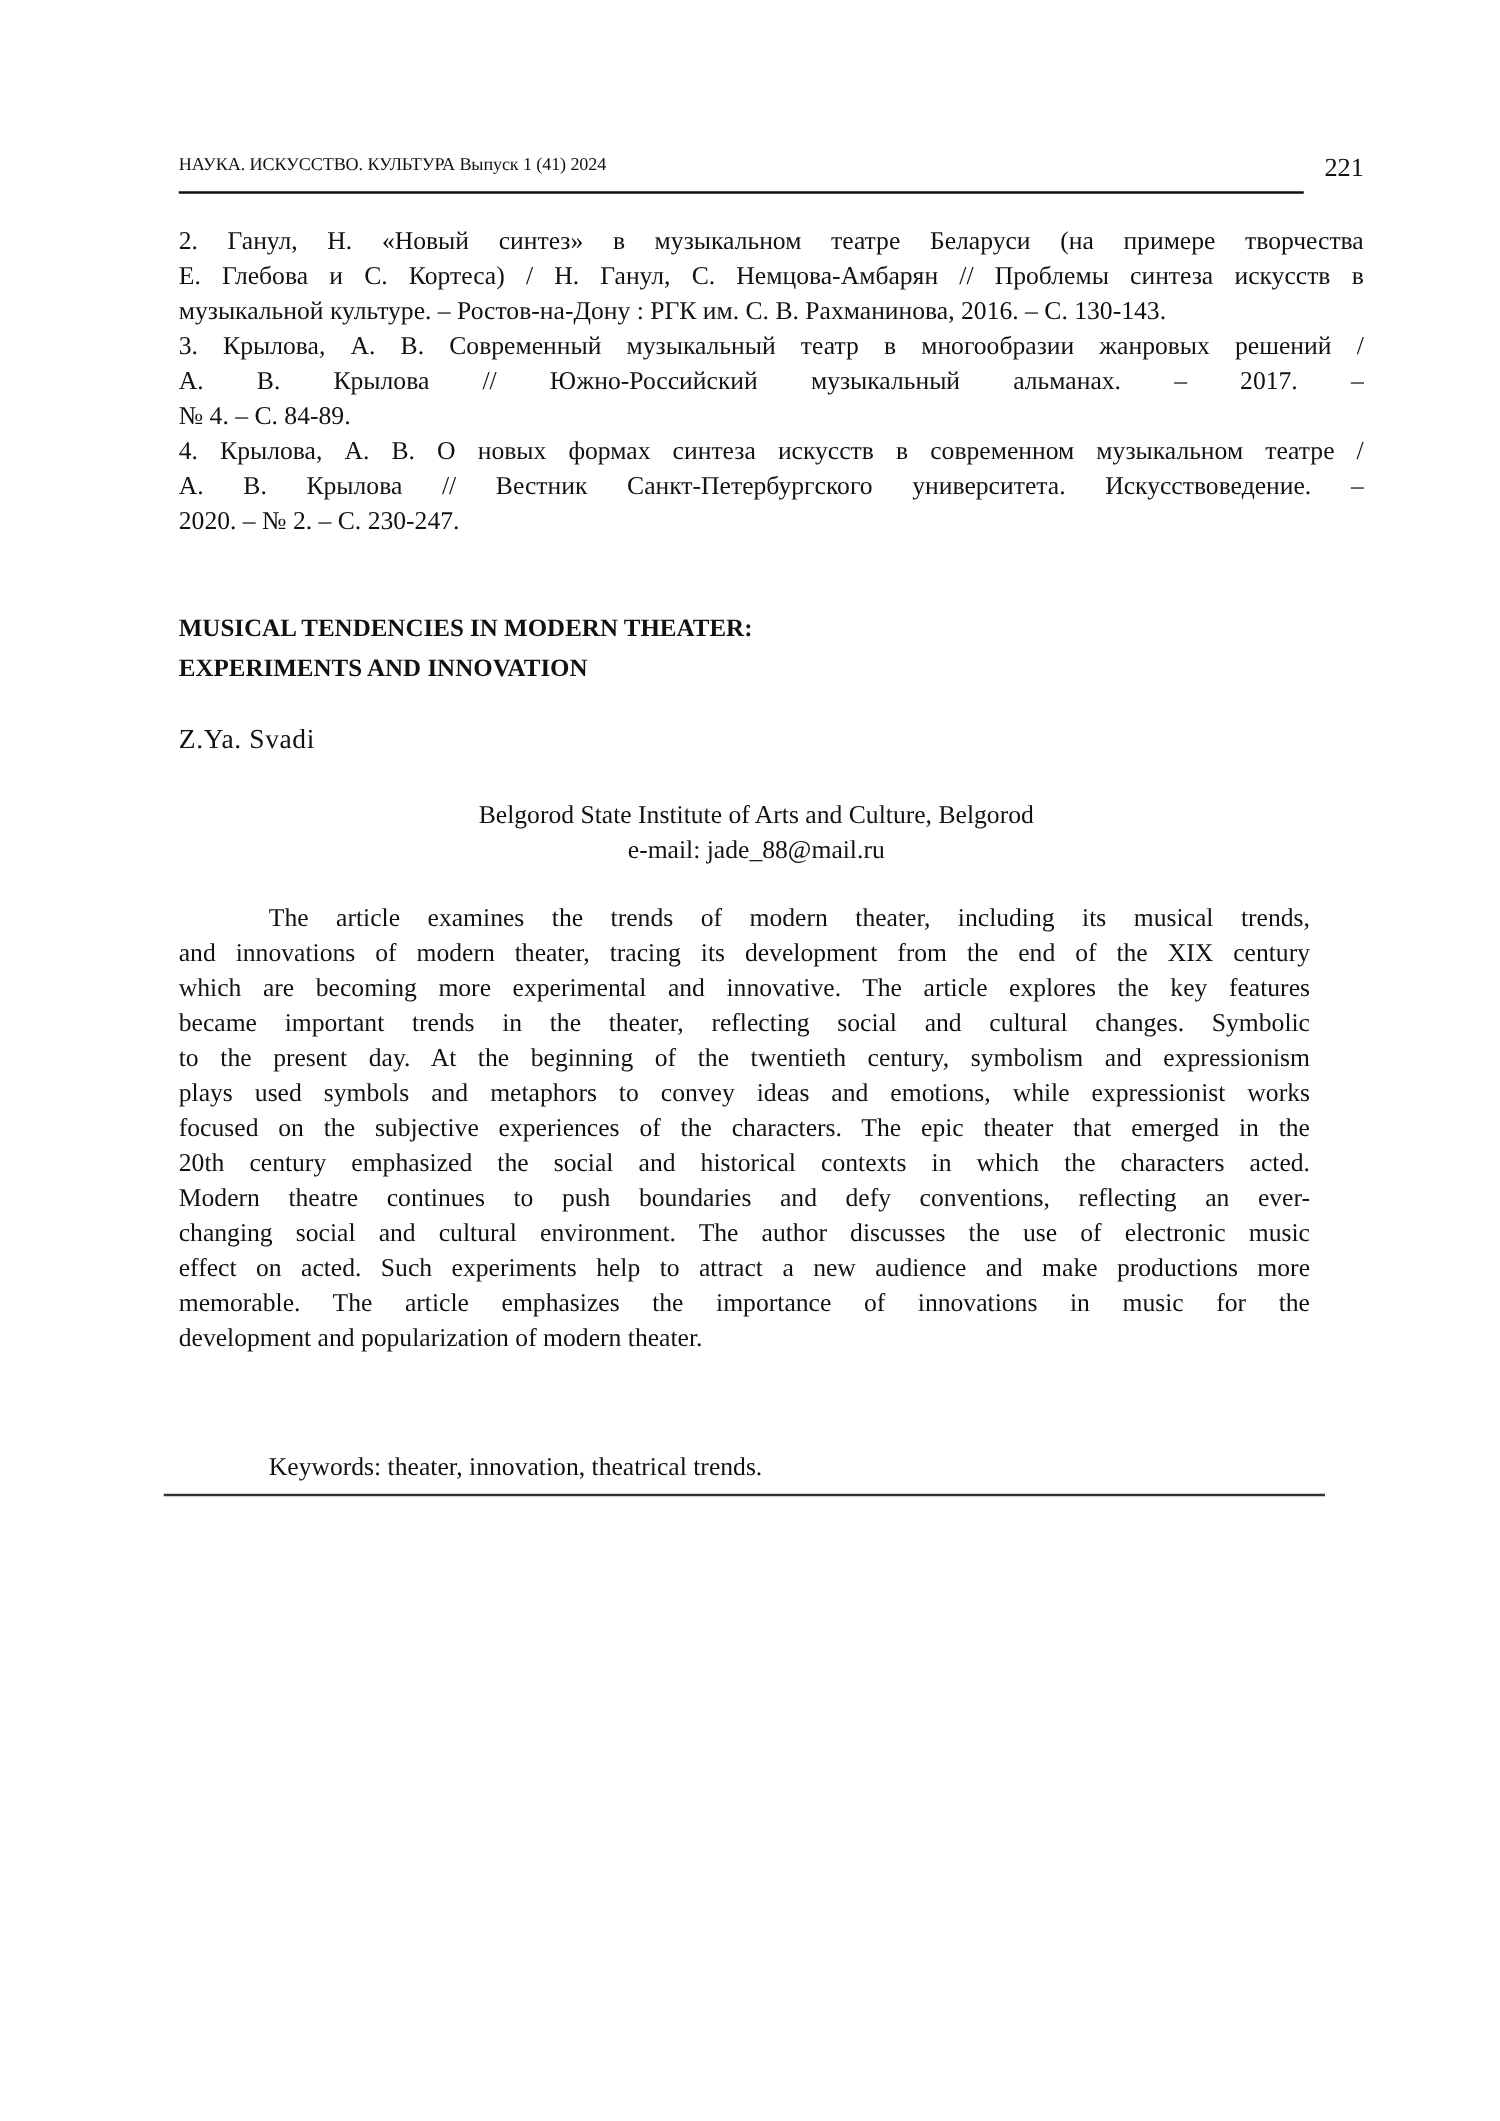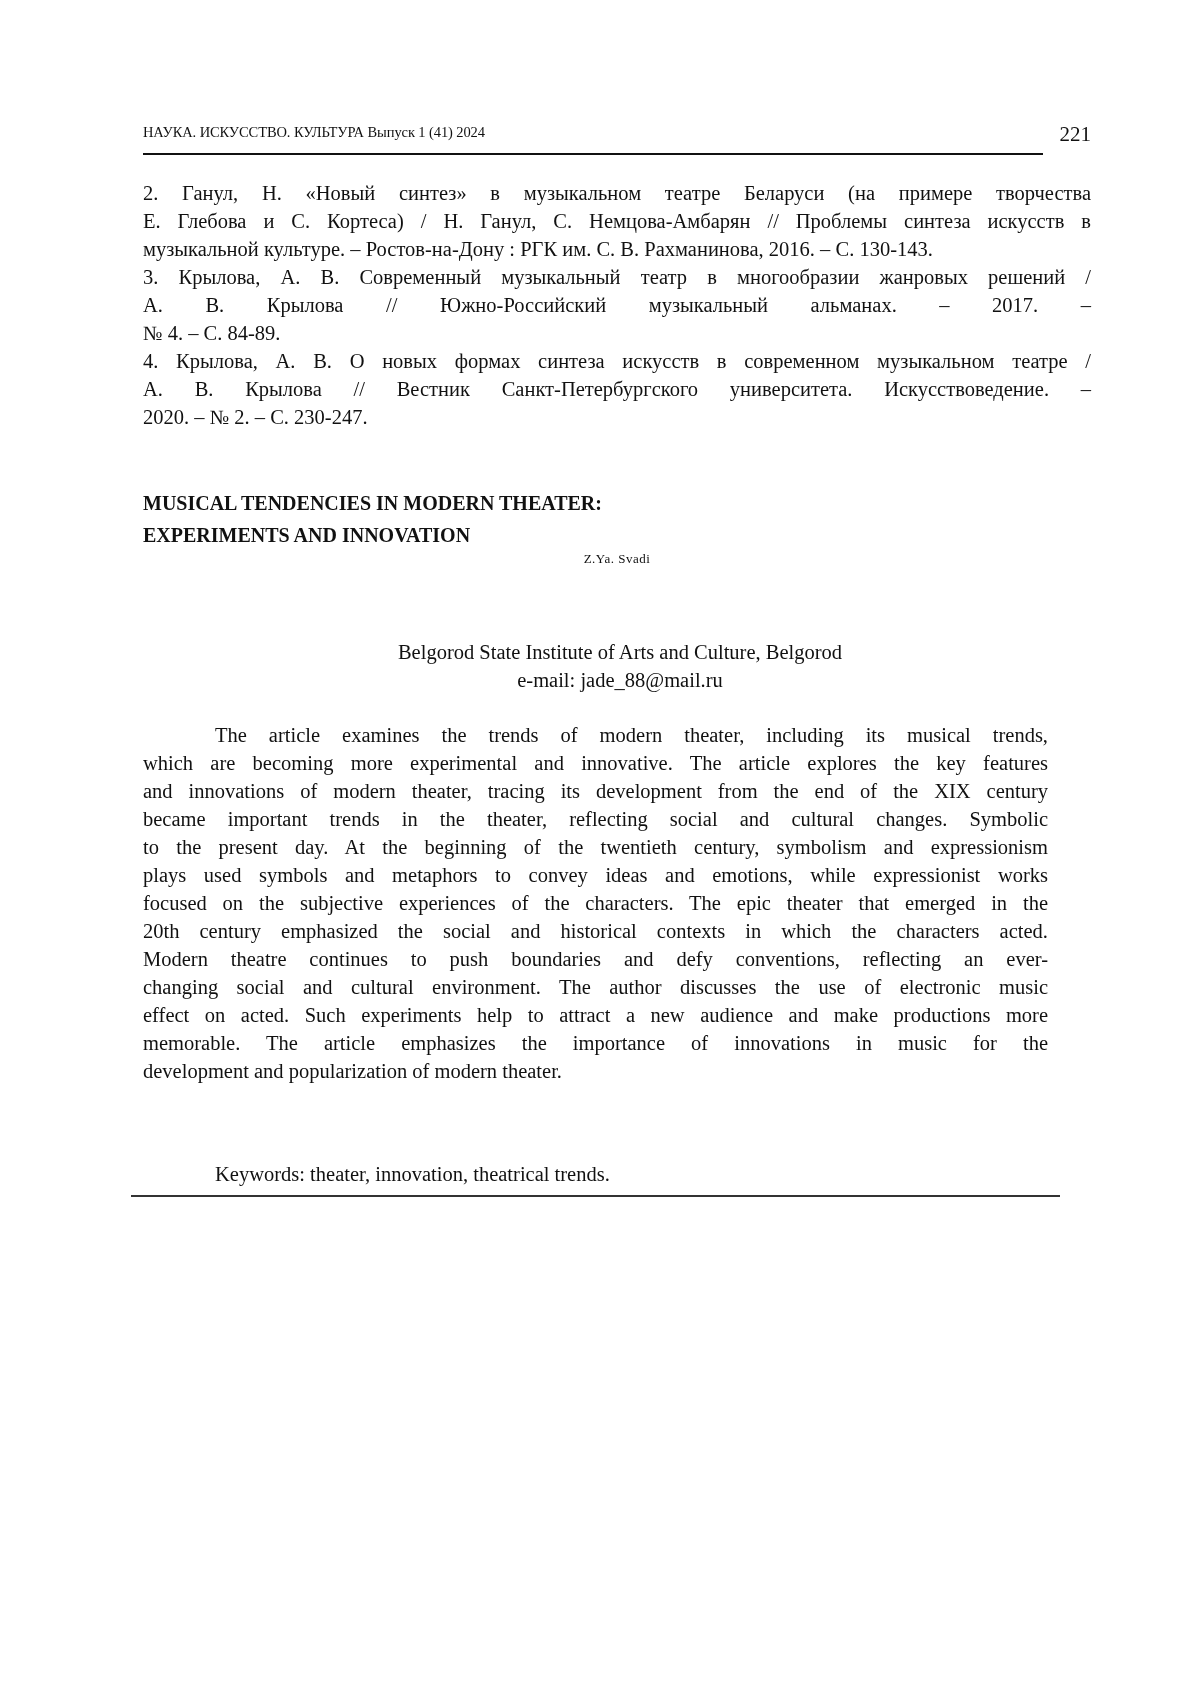--- a/index.html
+++ b/index.html
@@ -8,22 +8,22 @@
   .header { position: absolute; left: 143px; top: 120px; width: 948px; height: 40px; }
   .running-head { position: absolute; left: 0; top: 4px; font-size: 14.5px; letter-spacing: -0.1px; }
   .page-number { position: absolute; right: 0; top: 2px; font-size: 21px; }
   .header-rule { position: absolute; left: 0; top: 33px; width: 900px; height: 0; border-top: 2.5px solid #111; }
   .refs { position: absolute; left: 143px; top: 179px; width: 948px; font-size: 20.5px; line-height: 28px; }
   .ref { text-align: justify; text-align-last: left; }
   .ref .line { display: block; }
   .ref .justify { text-align: justify; text-align-last: justify; }
   .title { position: absolute; left: 143px; top: 487px; width: 948px; text-align: left;
            font-weight: bold; font-size: 20px; line-height: 32px; }
-  .author { position: absolute; left: 143px; top: 551px; width: 948px; text-align: center; font-size: 13px; letter-spacing: 0.5px; }
-  .affil { position: absolute; left: 146px; top: 638px; width: 948px; text-align: center; font-size: 20.5px; line-height: 28px; }
+  .author { position: absolute; left: 143px; top: 578px; width: 948px; text-align: left; font-size: 22px; letter-spacing: 0.5px; }
+  .affil { position: absolute; left: 131px; top: 638px; width: 948px; text-align: center; font-size: 20.5px; line-height: 28px; }
   .abstract { position: absolute; left: 143px; top: 721px; width: 905px; font-size: 20.5px; line-height: 28px; }
   .abstract .line { display: block; text-align: justify; text-align-last: justify; }
   .abstract .line.first { text-indent: 72px; }
   .abstract .line.last { text-align-last: left; }
   .keywords { position: absolute; left: 215px; top: 1134px; font-size: 20.5px; margin-top: 29px; }
   .footer-rule { position: absolute; left: 131px; top: 1195px; width: 929px; height: 0; border-top: 2px solid #333; }
 </style>
 </head>
 <body>
 
@@ -58,22 +58,22 @@
 
 <div class="author">Z.Ya. Svadi</div>
 
 <div class="affil">
   <div>Belgorod State Institute of Arts and Culture, Belgorod</div>
   <div>e-mail: jade_88@mail.ru</div>
 </div>
 
 <div class="abstract">
   <span class="line first">The article examines the trends of modern theater, including its musical trends,</span>
+  <span class="line">and innovations of modern theater, tracing its development from the end of the XIX century</span>
   <span class="line">which are becoming more experimental and innovative. The article explores the key features</span>
-  <span class="line">and innovations of modern theater, tracing its development from the end of the XIX century</span>
   <span class="line">became important trends in the theater, reflecting social and cultural changes. Symbolic</span>
   <span class="line">to the present day. At the beginning of the twentieth century, symbolism and expressionism</span>
   <span class="line">plays used symbols and metaphors to convey ideas and emotions, while expressionist works</span>
   <span class="line">focused on the subjective experiences of the characters. The epic theater that emerged in the</span>
   <span class="line">20th century emphasized the social and historical contexts in which the characters acted.</span>
   <span class="line">Modern theatre continues to push boundaries and defy conventions, reflecting an ever-</span>
   <span class="line">changing social and cultural environment. The author discusses the use of electronic music</span>
   <span class="line">effect on acted. Such experiments help to attract a new audience and make productions more</span>
   <span class="line">memorable. The article emphasizes the importance of innovations in music for the</span>
   <span class="line last">development and popularization of modern theater.</span>

